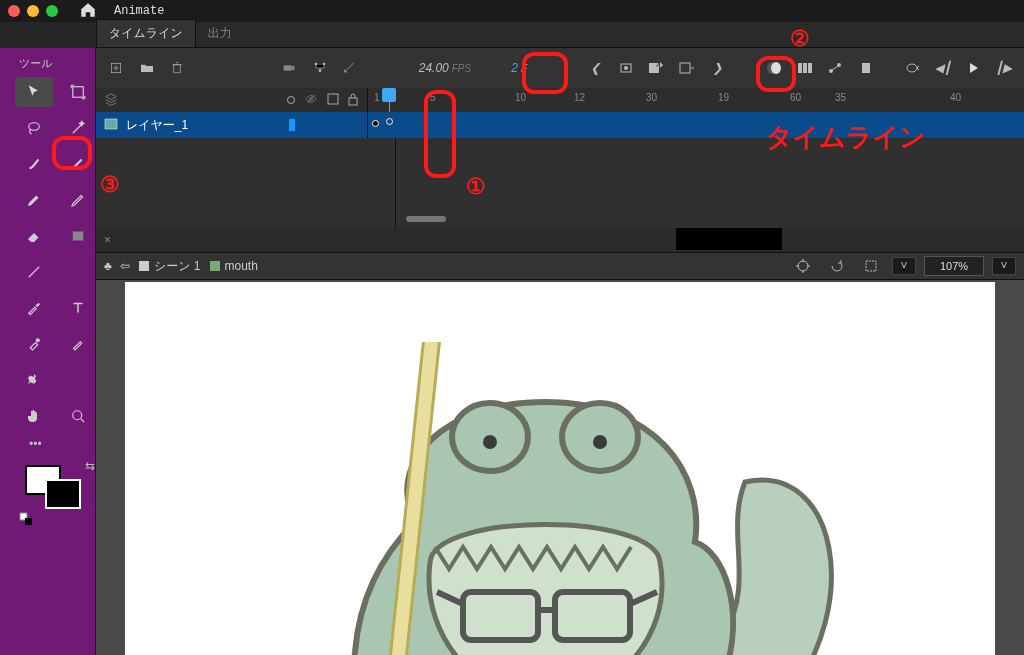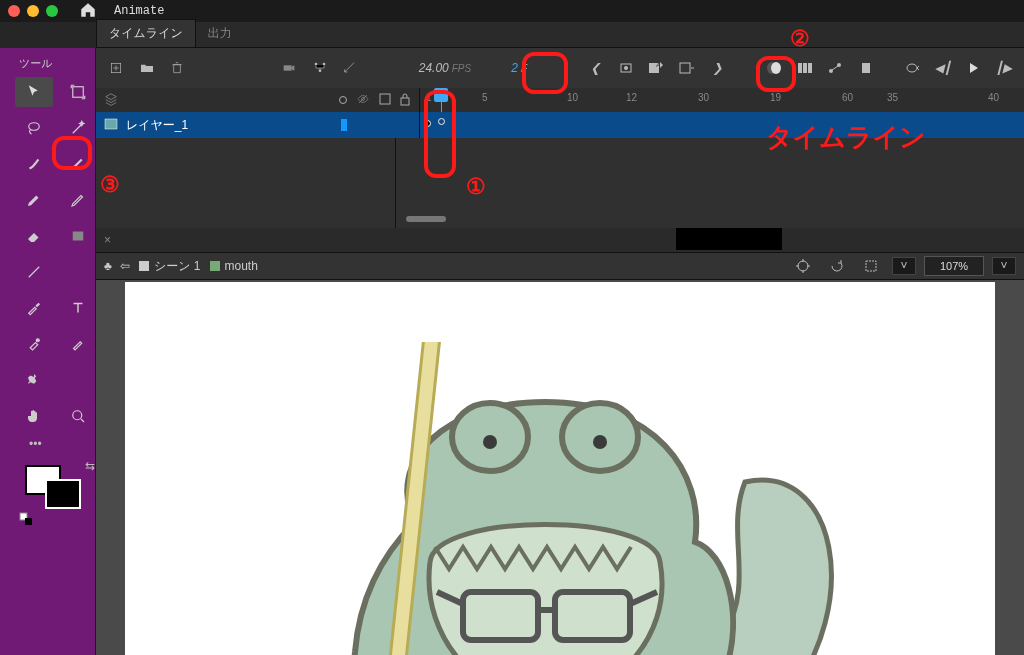--- a/index.html
+++ b/index.html
@@ -46,21 +46,21 @@
   .ptab { padding:5px 12px; font-size:12px; color:#888;}
   .ptab.active { color:#ddd; background:#333; border-top:1px solid #111; border-left:1px solid #111; border-right:1px solid #111;}
   
   .tl-toolbar { height:40px; display:flex; align-items:center; background:#333; padding:0 8px; gap:6px;font-style:italic;}
   .tbtn { width:26px; height:26px; display:flex; align-items:center; justify-content:center; color:#bbb; border-radius:3px;}
   .tsep { width:10px;}
   .fps { color:#bbb; font-size:12px; margin:0 4px;}
   .fps .lbl{ color:#777; margin-left:3px; font-size:10px;}
   .span-val { color:#3fa9f5;}
   .tl-header { height:24px; display:flex; background:#2d2d2d; font-size:10px;}
-  .layer-col { width:324px; display:flex; align-items:center; padding:0 8px; gap:8px; border-right:1px solid #111;}
+  .layer-col { width:272px; display:flex; align-items:center; padding:0 8px; gap:8px; border-right:1px solid #111;}
   .layer-col .hspacer{flex:1}
   .frame-head { position:relative; flex:1;}
   .ruler { position:relative; height:100%; background:#2d2d2d;}
   .tick { position:absolute; top:4px; color:#888; font-size:10px;}
   .playhead { position:absolute; top:0; width:14px; height:14px; background:#3fa9f5; border-radius:2px;}
   .playline { position:absolute; top:14px; width:1px; height:120px; background:#3fa9f5;}
   .layer-row { height:26px; display:flex; background:#0a4b8c;}
   .layer-row .layer-col{ background:#0a4b8c; color:#fff;}
   .frames { flex:1; position:relative; background:#0a4b8c;}
   .keyframe { position:absolute; top:8px; width:7px; height:7px; background:#000; border-radius:50%; border:1px solid #fff;}
@@ -363,21 +363,21 @@
     <div class="frame-head">
       <div class="ruler">
         <span class="tick" style="left:6px">1</span>
         <span class="tick" style="left:62px">5</span>
         <span class="tick" style="left:147px">10</span>
         <span class="tick" style="left:206px">12</span>
         <span class="tick" style="left:278px">30</span>
         <span class="tick" style="left:350px">19</span>
         <span class="tick" style="left:422px">60</span>
         <span class="tick" style="left:467px">35</span>
-        <span class="tick" style="left:568px">40</span>
+        <span class="tick" style="left:582px">40</span>
         <div class="playhead" style="left:14px"></div>
         <div class="playline" style="left:21px"></div>
       </div>
     </div>
   </div>
 
   <div class="layer-row">
     <div class="layer-col">
       <span><svg width="14" height="12" viewBox="0 0 14 12">
             <rect x="1" y="1" width="12" height="10" fill="#6aa" stroke="#fff" stroke-width="0.5"></rect>

